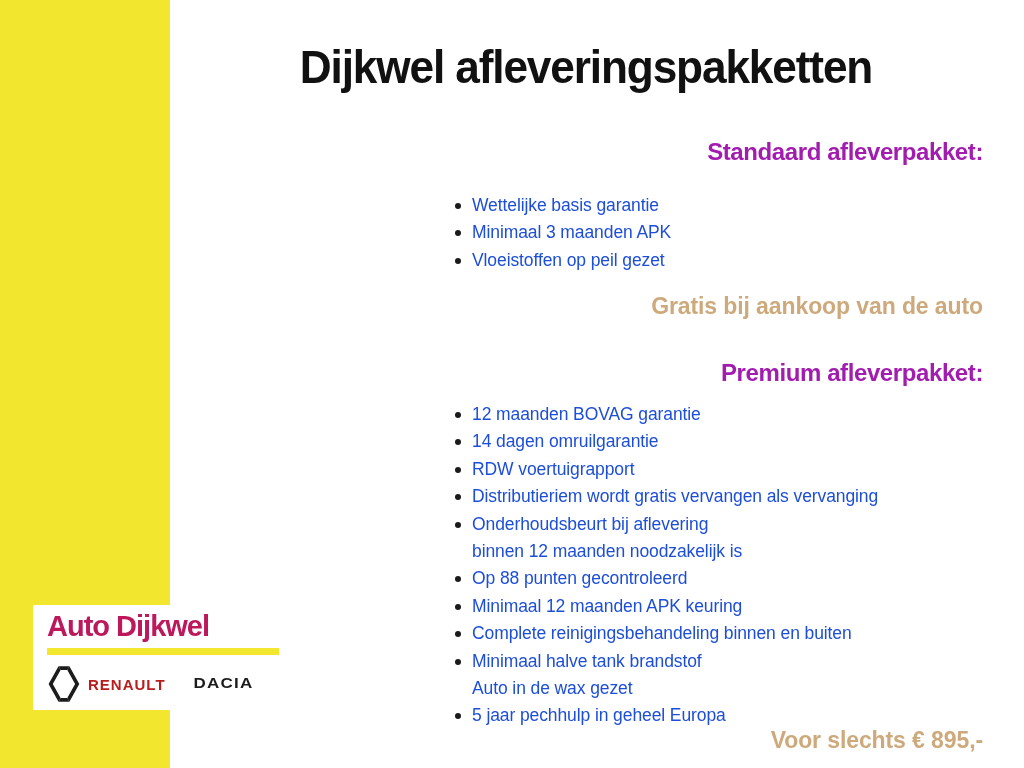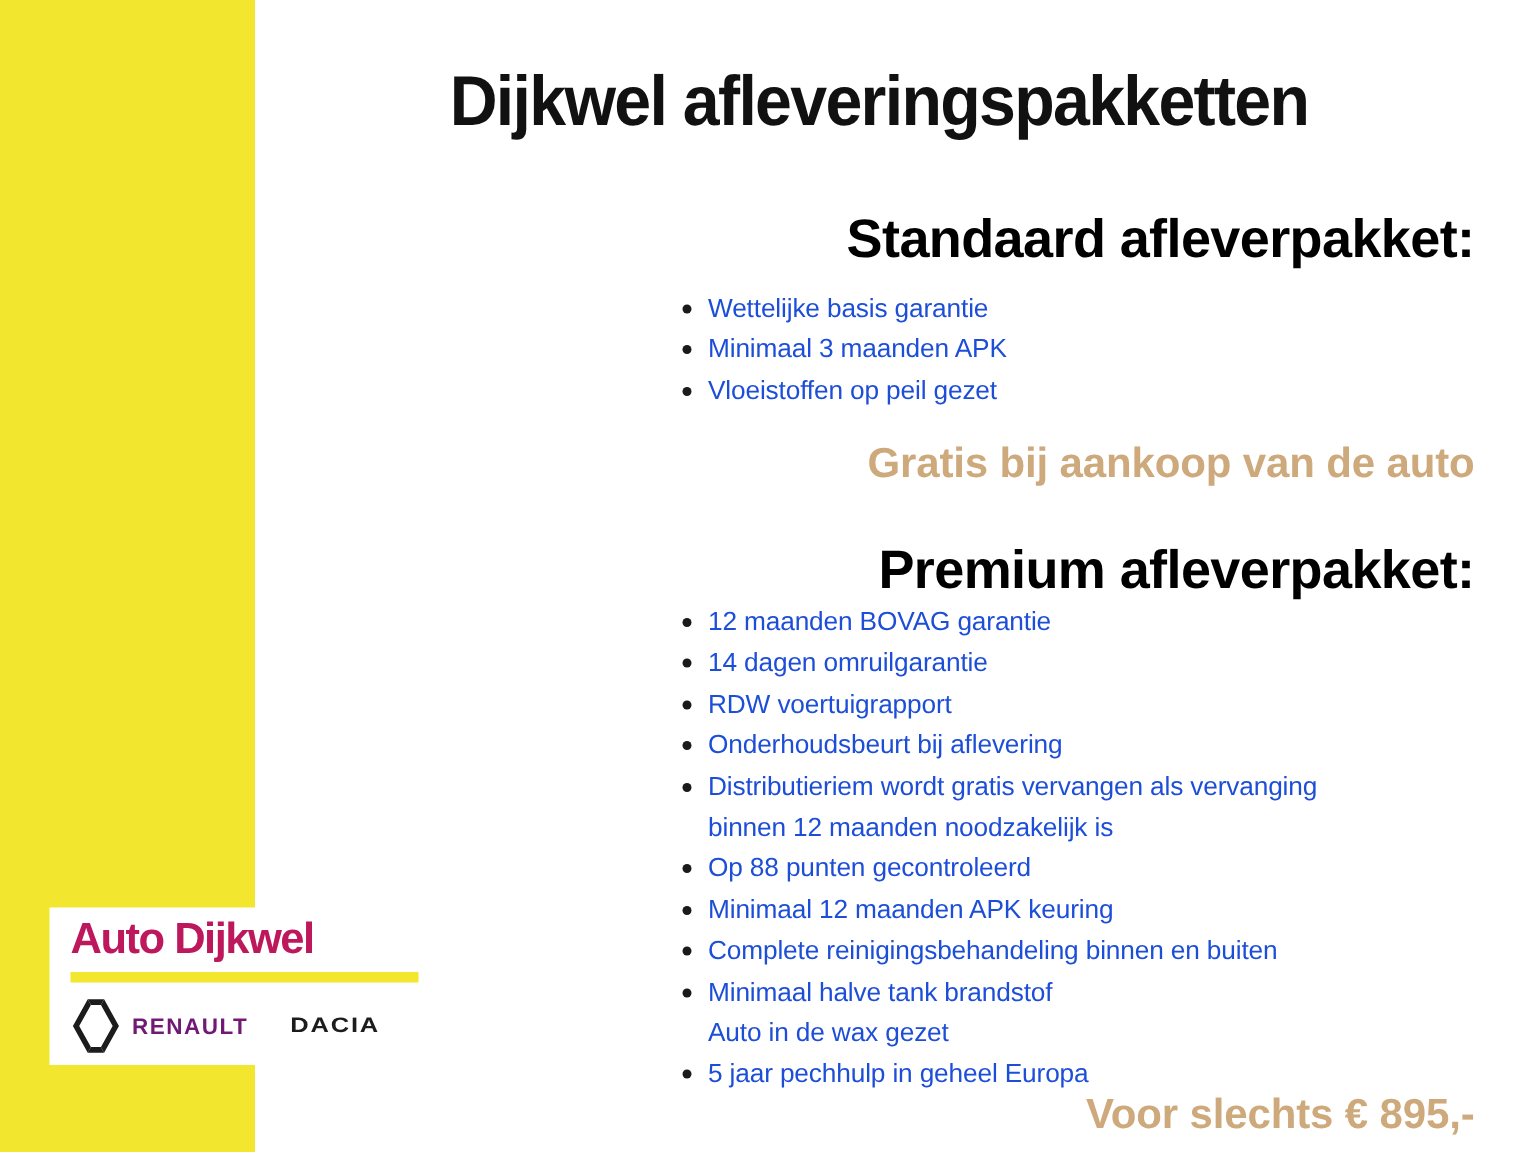--- a/index.html
+++ b/index.html
@@ -52,36 +52,36 @@
     white-space: nowrap;
     transform: scaleX(0.94);
     transform-origin: center center;
   }
   .section-heading {
     position: absolute;
     width: 797px;
     text-align: right;
     font-family: "Liberation Sans", sans-serif;
     font-weight: bold;
-    font-size: 36px;
+    font-size: 24px;
     line-height: 1.1;
     letter-spacing: -0.4px;
-    color: #000000;
+    color: #a21caf;
     white-space: nowrap;
   }
   .heading-standard { left: 0; top: 139px; }
   .heading-premium  { left: 0; top: 360px; }
 
   .accent-line {
     position: absolute;
     width: 797px;
     text-align: right;
     font-family: "Liberation Sans", sans-serif;
     font-weight: bold;
-    font-size: 28px;
+    font-size: 23px;
     line-height: 1.15;
     letter-spacing: -0.1px;
     color: #cda97b;
     white-space: nowrap;
   }
   .accent-free  { left: 0; top: 293px; }
   .accent-price { left: 0; top: 727px; }
 
   ul.bullets {
     position: absolute;
@@ -155,21 +155,21 @@
     display: flex;
     align-items: center;
   }
   .renault-diamond { display: block; }
   .renault-word {
     margin-left: 7px;
     font-family: "Liberation Sans", sans-serif;
     font-weight: bold;
     font-size: 15px;
     letter-spacing: 1.0px;
-    color: #701a75;
+    color: #b91c1c;
     white-space: nowrap;
   }
   .dacia-word {
     margin-left: 28px;
     font-family: "Liberation Sans", sans-serif;
     font-weight: bold;
     font-size: 17px;
     letter-spacing: 1.2px;
     color: #1c1c1c;
     white-space: nowrap;
@@ -209,24 +209,24 @@
       <li class="bulleted">
         <span>12 maanden BOVAG garantie</span>
       </li>
       <li class="bulleted">
         <span>14 dagen omruilgarantie</span>
       </li>
       <li class="bulleted">
         <span>RDW voertuigrapport</span>
       </li>
       <li class="bulleted">
+        <span>Distributieriem wordt gratis vervangen als vervanging</span>
+      </li>
+      <li class="bulleted">
         <span>Onderhoudsbeurt bij aflevering</span>
-      </li>
-      <li class="bulleted">
-        <span>Distributieriem wordt gratis vervangen als vervanging</span>
       </li>
       <li class="cont">
         <span>binnen 12 maanden noodzakelijk is</span>
       </li>
       <li class="bulleted">
         <span>Op 88 punten gecontroleerd</span>
       </li>
       <li class="bulleted">
         <span>Minimaal 12 maanden APK keuring</span>
       </li>

